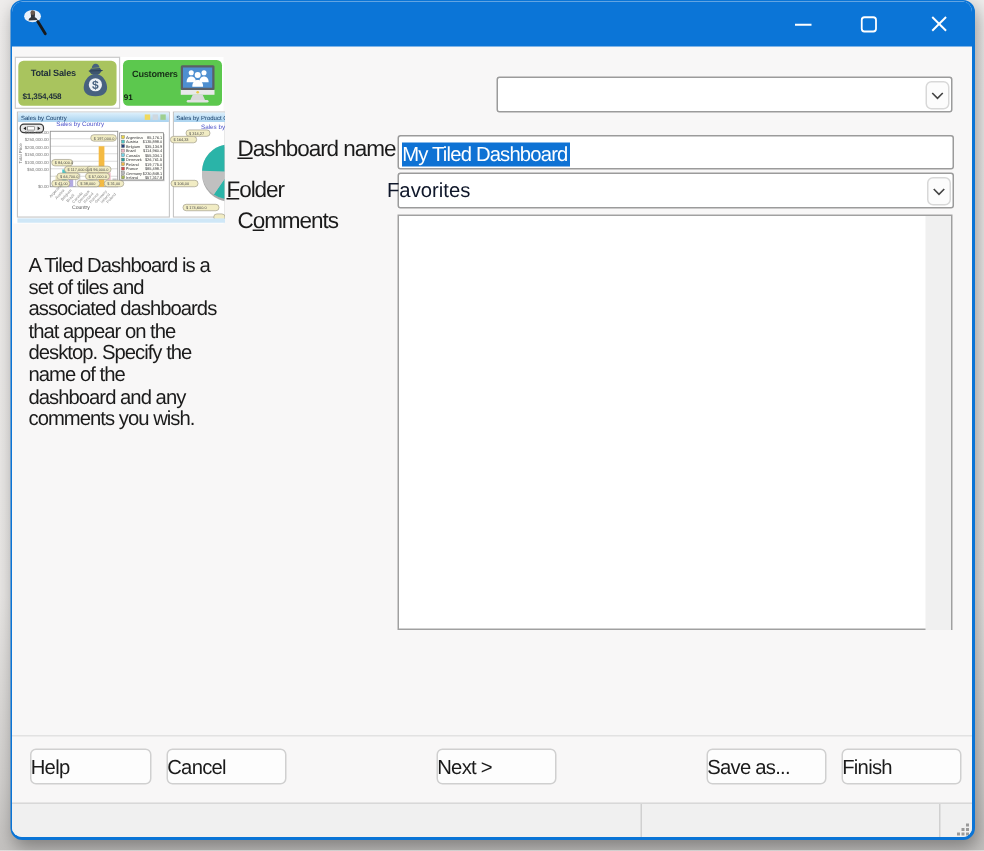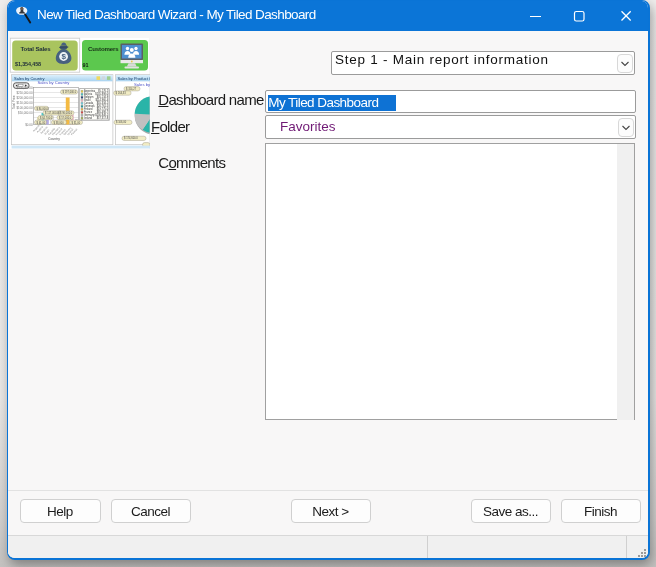--- a/index.html
+++ b/index.html
@@ -9,34 +9,33 @@
   .win{position:absolute;left:7px;top:0;width:643px;height:560px;box-sizing:border-box;
        background:#f8f7f7;border:1px solid #0a74d6;border-right-width:2px;border-bottom-width:2px;
        border-radius:8px;box-shadow:2px 5px 12px rgba(0,0,0,.35);overflow:hidden}
   .abs{position:absolute}
   .tb{left:0;top:0;width:100%;height:30px;background:#0b75d7}
   .tbtxt{left:29px;top:5.5px;font-size:13.5px;letter-spacing:-0.6px;color:#fff;white-space:nowrap;line-height:15px}
   .lbl{font-size:15px;letter-spacing:-0.7px;color:#1b1b1b;white-space:nowrap;line-height:15px}
   .field{box-sizing:border-box;background:#fff;border:1px solid #9b9b9b;border-radius:2px}
   .combtn{box-sizing:border-box;background:#fcfcfc;border:1px solid #d8d8d8;border-radius:4px}
   .btn{box-sizing:border-box;background:#fdfdfd;border:1px solid #d0d0d0;border-radius:4px;
-       font-size:13.5px;letter-spacing:-0.5px;color:#1b1b1b;text-align:center;line-height:23px;height:24px}
+       font-size:13.5px;letter-spacing:-0.5px;color:#1b1b1b;text-align:left;line-height:23px;height:24px}
 </style>
 </head>
 <body>
 <div class="win">
 
   <div class="abs tb"></div>
   <svg class="abs" style="left:6px;top:2px" width="28" height="26" viewBox="0 0 28 26">
     <ellipse cx="7.7" cy="7.75" rx="5.6" ry="4.1" fill="#eaf2fb"></ellipse>
     <path d="M7.1 4 a2 2 0 0 1 2.3 2 l-.2 2.5 c1.1 .4 1.7 1 1.8 1.9 l-5.9.2 c0-1 .6-1.7 1.6-2.1l-.2-2.7 a2 2 0 0 1 .6-1.8z" fill="#33373d"></path>
     <circle cx="7.9" cy="5.5" r="1.5" fill="#6b5a4e"></circle>
     <line x1="11.2" y1="11.4" x2="16.2" y2="19.5" stroke="#17191c" stroke-width="1.9" stroke-linecap="round"></line>
   </svg>
-  <div class="abs tbtxt">New Tiled Dashboard Wizard - My Tiled Dashboard</div>
   <svg class="abs" style="left:516px;top:0" width="126" height="30" viewBox="0 0 126 30">
     <line x1="6" y1="15.5" x2="17" y2="15.5" stroke="#fff" stroke-width="1.2"></line>
     <rect x="50.5" y="10.5" width="9.5" height="9.5" rx="1.8" fill="none" stroke="#fff" stroke-width="1.2"></rect>
     <line x1="97.5" y1="10.3" x2="106.7" y2="19.5" stroke="#fff" stroke-width="1.3"></line>
     <line x1="106.7" y1="10.3" x2="97.5" y2="19.5" stroke="#fff" stroke-width="1.3"></line>
   </svg>
 
   <div class="abs" style="left:0.5px;top:36.5px;width:140px;height:111px;background:#fff"></div>
   <svg class="abs" style="left:0px;top:36px" width="142" height="113" viewBox="0 0 142 113">
 
@@ -232,37 +231,39 @@
     <g fill="#4a4a4a" font-size="2.6">
       <text x="118" y="52.8">$ 314,27</text>
         <text x="107.6" y="57.1">$ 164,33</text>
       <text x="108" y="86.4">$ 106,00</text>
         <text x="116" y="102.4">$ 174,600.0</text>
     </g>
 
     <rect x="3.6" y="108.6" width="138.4" height="2.9" fill="#cfe7f7"></rect>
   </svg>
 
+  <div class="abs" style="left:11px;top:169px;width:152px;font-size:13.5px;letter-spacing:-0.65px;line-height:14.6px;color:#1b1b1b">
+    A Tiled Dashboard is a<br>set of tiles and<br>associated dashboards<br>that appear on the<br>desktop. Specify the<br>name of the<br>dashboard and any<br>comments you wish.
+  </div>
 
   <div class="abs lbl" style="left:150.3px;top:91.4px"><u>D</u>ashboard name</div>
   <div class="abs lbl" style="left:143px;top:118.1px"><u>F</u>older</div>
-  <div class="abs lbl" style="left:150.3px;top:154px">C<u>o</u>mments</div>
+  <div class="abs lbl" style="left:150.3px;top:139px">C<u>o</u>mments</div>
 
   <div class="abs field" style="left:323px;top:50px;width:304px;height:24px"></div>
-  <div class="abs" style="left:327px;top:50.5px;font-size:13.5px;letter-spacing:0.75px;color:#111;line-height:15px">Step 1 - Main report information</div>
   <div class="abs combtn" style="left:609px;top:52.5px;width:16px;height:19px"></div>
   <svg class="abs" style="left:609px;top:52.5px" width="16" height="19">
       <path d="M4.5 8 l3.5 3.5 3.5-3.5" fill="none" stroke="#444" stroke-width="1.1"></path>
     </svg>
 
   <div class="abs field" style="left:256.5px;top:89px;width:371px;height:23px"></div>
-  <div class="abs" style="left:260.2px;top:93.6px;font-size:13.5px;letter-spacing:-0.55px;line-height:15px"><span style="background:#0e72d4;color:#fff;padding:0 18px 1px 0">My Tiled Dashboard</span></div>
+  <div class="abs" style="left:260.2px;top:93.6px;font-size:13.5px;letter-spacing:-0.55px;line-height:15px"><span style="background:#0e72d4;color:#fff;padding:0 2px 1px 0">My Tiled Dashboard</span></div>
 
   <div class="abs field" style="left:256.5px;top:114px;width:371px;height:23.5px"></div>
-  <div class="abs" style="left:272px;top:117.5px;font-size:13.5px;letter-spacing:0px;color:#701a75;line-height:15px">Favorites</div>
+  <div class="abs" style="left:250px;top:117.5px;font-size:13.5px;letter-spacing:0px;color:#0f172a;line-height:15px">Favorites</div>
   <div class="abs combtn" style="left:609.5px;top:116.5px;width:16px;height:19.5px"></div>
   <svg class="abs" style="left:609.5px;top:116.5px" width="16" height="19">
       <path d="M4.5 8 l3.5 3.5 3.5-3.5" fill="none" stroke="#444" stroke-width="1.1"></path>
     </svg>
 
   <div class="abs" style="left:256.5px;top:141.5px;width:370.5px;height:277px;box-sizing:border-box;background:#fff;border:1px solid #a0a0a0">
     <div style="position:absolute;right:0.5px;top:0.5px;width:17px;height:275.5px;background:#f0f0f0"></div>
   </div>
 
   <div class="abs" style="left:0;top:489px;width:641px;height:1px;background:#e2e2e2"></div>

